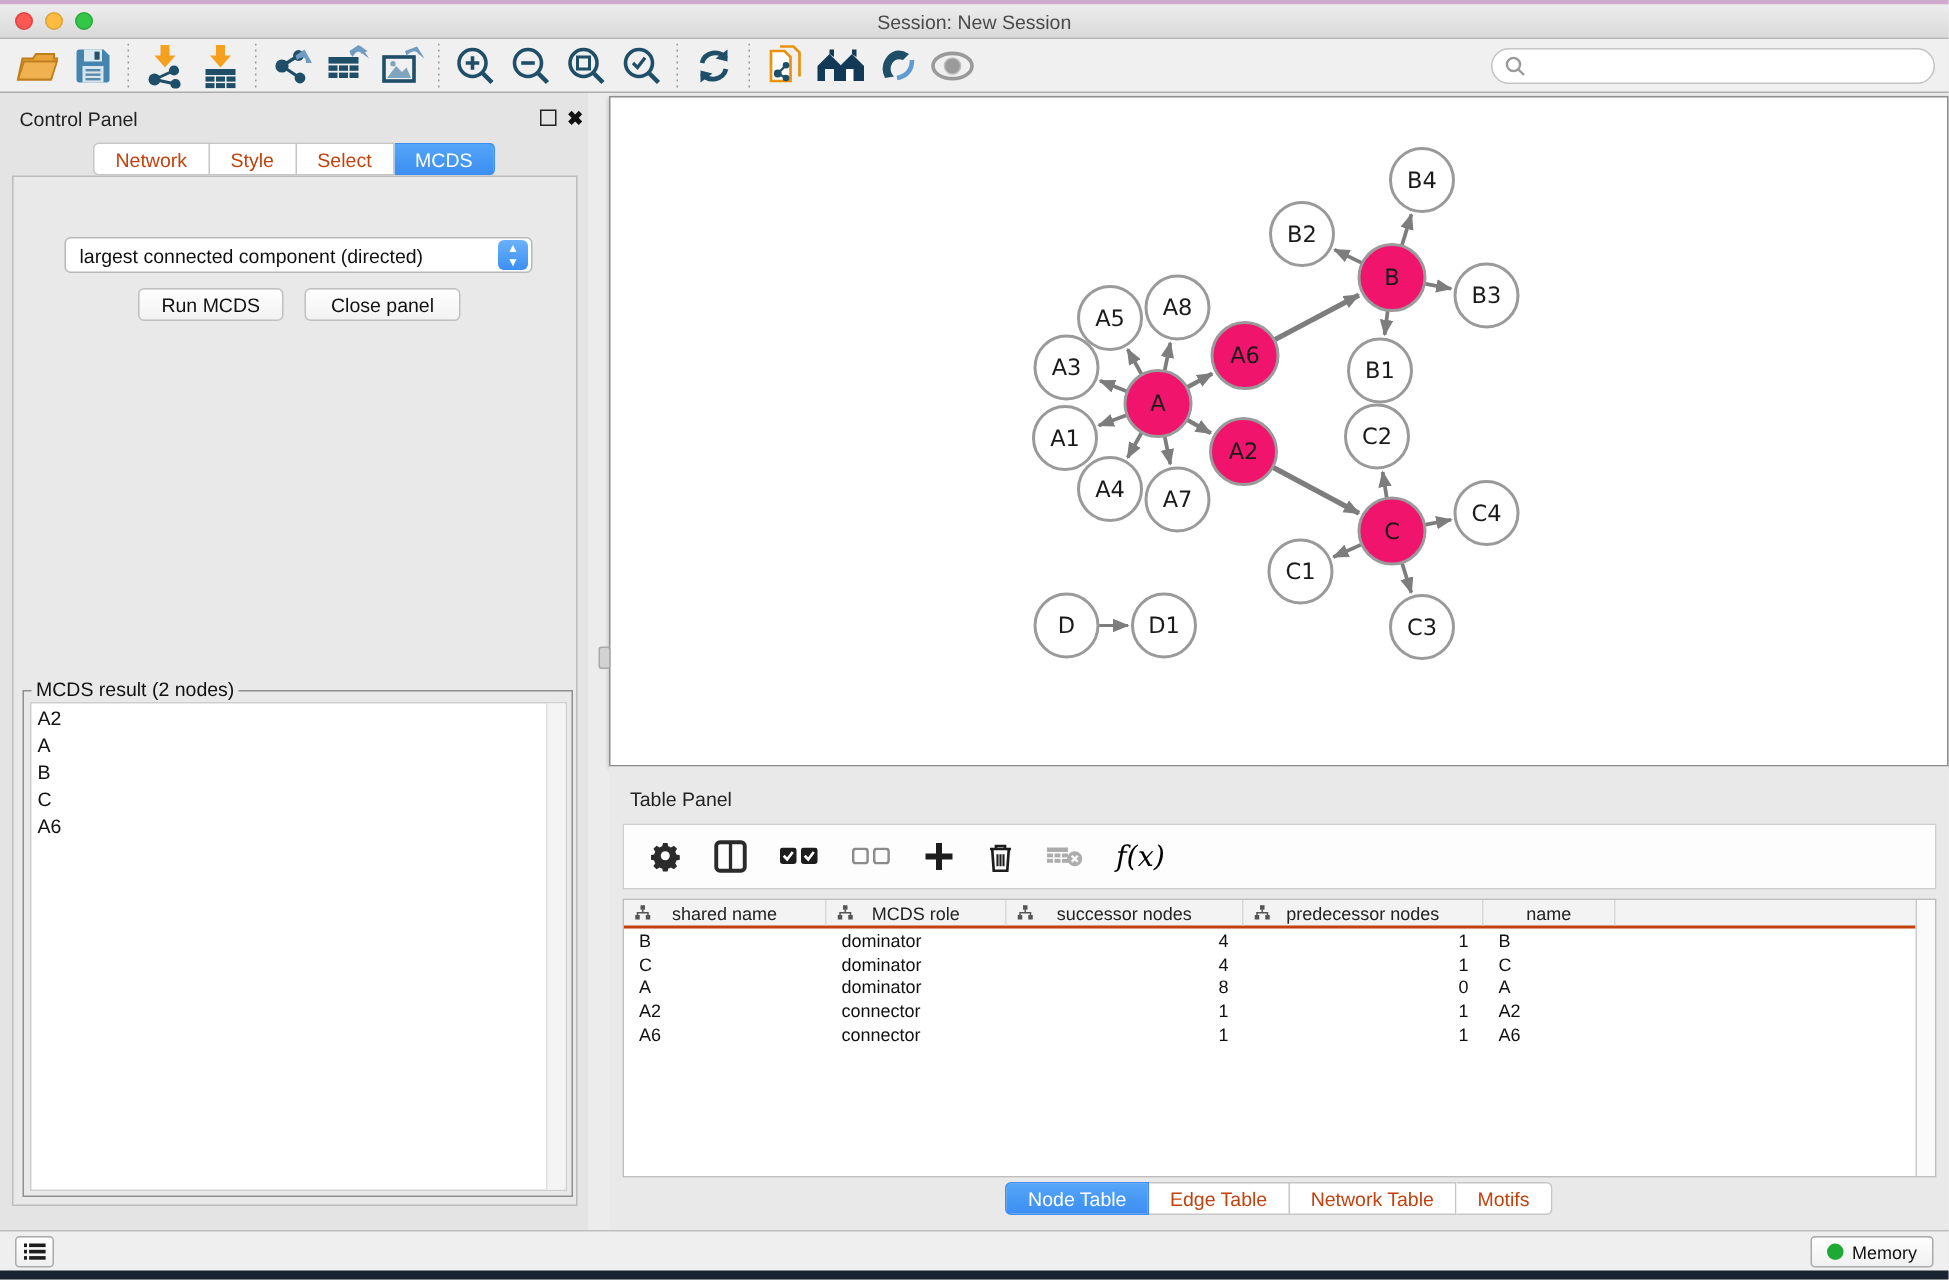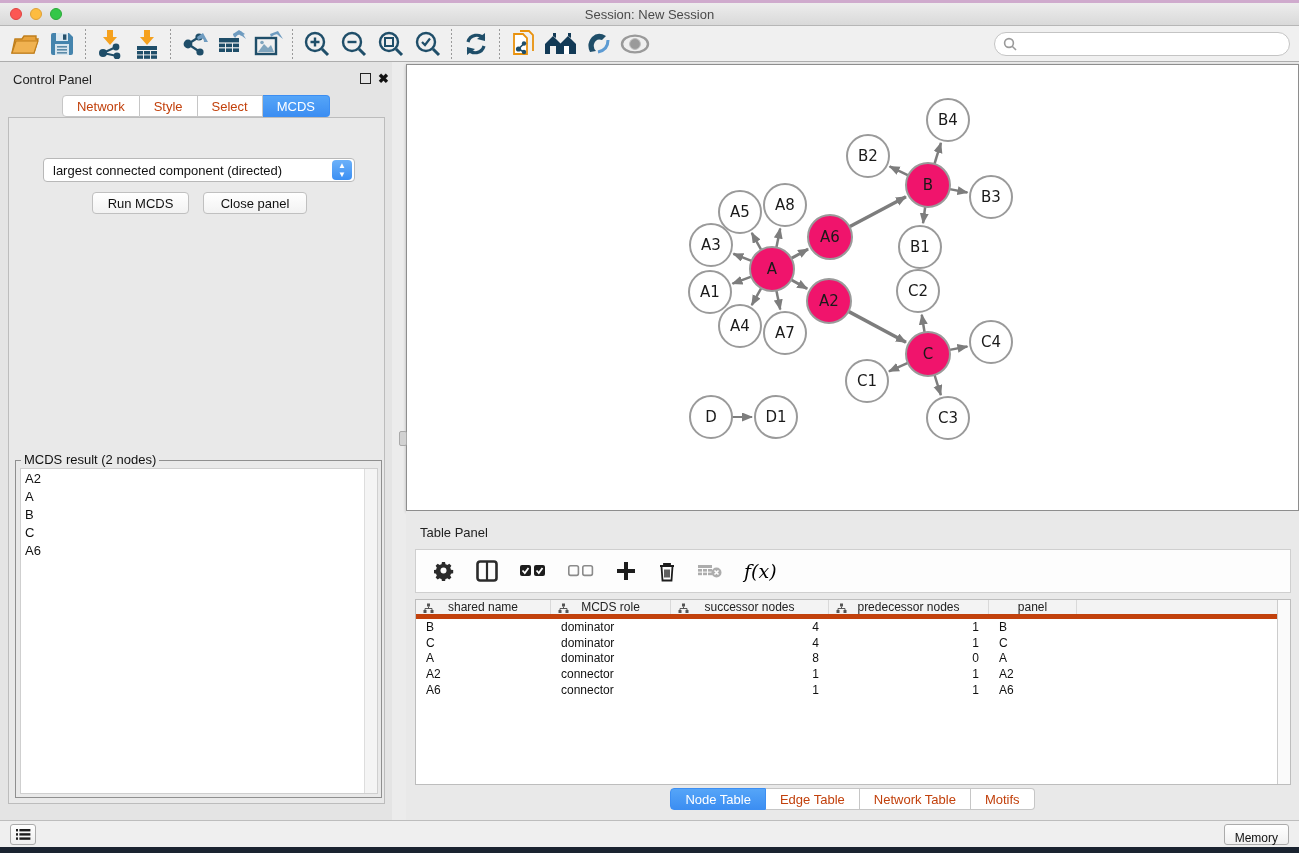--- a/index.html
+++ b/index.html
@@ -90,40 +90,40 @@
   #table-panel { left:406px; top:511px; width:893px; height:309px; background:#e9e9e9; }
   #tp-title { position:absolute; left:14px; top:14px; font-size:13px; color:#222; }
   #tp-toolbar { position:absolute; left:9px; top:38px; width:876px; height:44px;
     background:#fdfdfd; border:1px solid #cfcfcf; display:flex; align-items:center;
     padding-left:18px; gap:22px; }
   #tp-toolbar .ticon { display:flex; align-items:center; justify-content:center; }
   .fx { font-family:"DejaVu Serif", serif; font-style:italic; font-size:19px; color:#000000; }
   #node-table { position:absolute; left:9px; top:88px; width:876px; height:186px;
     background:#fff; border:1px solid #bdbdbd; overflow:hidden; }
   .trow { display:grid; grid-template-columns:135px 120px 158px 160px 88px 1fr; }
-  .thead { background:#f3f3f3; border-bottom:5px solid #c2410c; height:19px; }
+  .thead { background:#f3f3f3; border-bottom:2px solid #c2410c; height:19px; }
   .thead .hcell { display:flex; align-items:center; justify-content:center; gap:6px;
     font-size:12px; color:#222; border-right:1px solid #d9d9d9; position:relative; }
   .thead .hcell .sorticon { position:absolute; left:7px; top:3px; }
   .tbody .trow { height:15.8px; font-size:12px; color:#111; }
   .cell { padding:0 10px; display:flex; align-items:center; }
   .cell.num { justify-content:flex-end; padding-right:10px; }
   #table-scroll { position:absolute; right:0; top:0; width:13px; height:100%;
     background:#fafafa; border-left:1px solid #ccc; }
   #tp-tabs { position:absolute; left:0; top:277px; width:100%; display:flex; justify-content:center; }
 
   
   #status-bar { left:0; top:820px; width:1299px; height:27px; background:#efefef;
     border-top:1px solid #bdbdbd; }
   #panels-btn { position:absolute; left:10px; top:3px; width:26px; height:21px;
     background:linear-gradient(#fff,#efefef); border:1px solid #ababab; border-radius:3px;
     display:flex; align-items:center; justify-content:center; }
   #memory-btn { position:absolute; right:10px; top:3px; height:21px; padding:0 10px;
     background:linear-gradient(#fff,#f0f0f0); border:1px solid #ababab; border-radius:3px;
-    display:flex; align-items:center; gap:6px; font-size:12px; color:#111;flex-direction:column; }
+    display:flex; align-items:center; gap:6px; font-size:12px; color:#111; }
   #memory-dot { width:11px; height:11px; border-radius:50%; background:#1da934; }
   #desktop-bottom { left:0; top:847px; width:1299px; height:6px; background:#1a2330; }
 </style>
 </head>
 <body>
 
 <div id="desktop-edge" class="abs"></div>
 <div id="titlebar" class="abs">
   <div class="lights">
     <span class="tl red"></span>
@@ -546,21 +546,21 @@
             <g fill="#555">
               <rect x="4" y="0.5" width="3" height="3"></rect>
               <rect x="0.5" y="7" width="3" height="3"></rect>
               <rect x="7.5" y="7" width="3" height="3"></rect>
               <path d="M5.5 3.5 V5.5 M2 7 V5.5 H9 V7" stroke="#555" fill="none" stroke-width="1"></path>
             </g>
           </svg>
           <span>predecessor nodes</span>
         </div>
         <div class="hcell">
-          <span>panel</span>
+          <span>name</span>
         </div>
         <div class="hcell">
           <span></span>
         </div>
       </div>
     <div class="tbody" id="table-body">
         <div class="trow">
           <div class="cell">B</div>
           <div class="cell">dominator</div>
           <div class="cell num">4</div>

